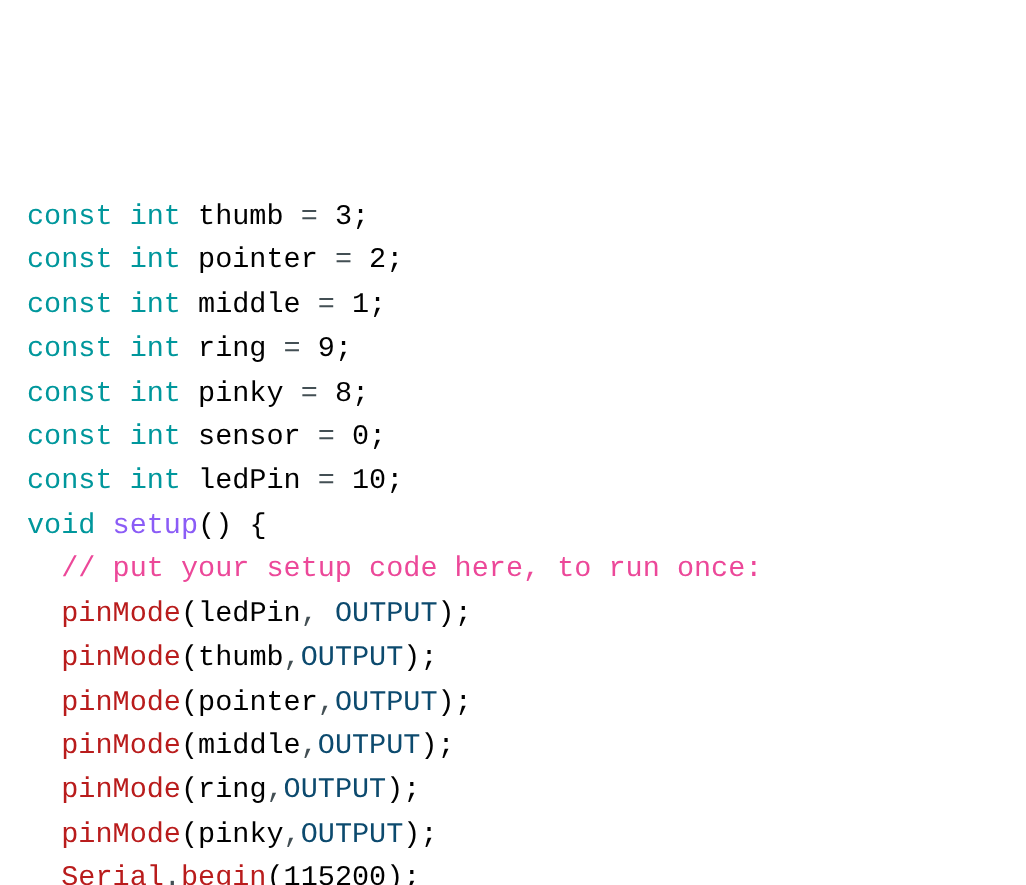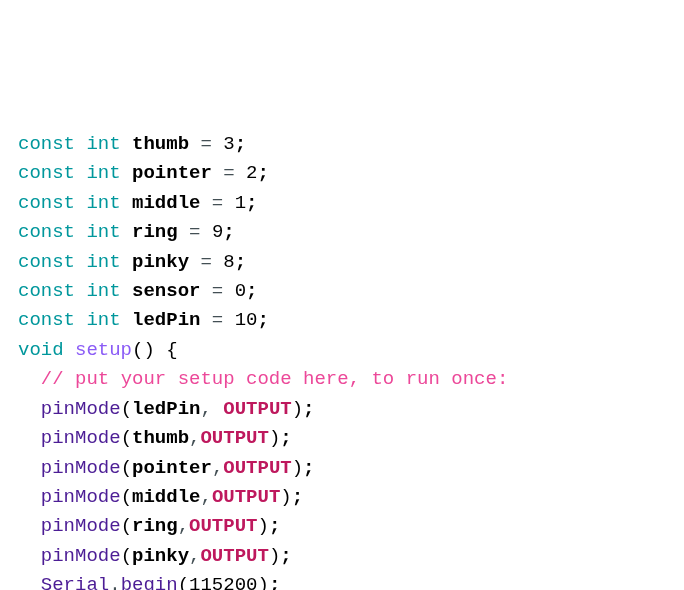--- a/index.html
+++ b/index.html
@@ -6,26 +6,26 @@
     margin: 0;
     padding: 12px 18px;
     background: #ffffff;
     font-family: "Consolas", "Monaco", "Lucida Console", "Courier New", monospace;
     font-size: 19px;
     line-height: 1.55;
     white-space: pre;
     color: #000000;
   }
   .tok-kw   { color: #00979c; margin-top: 20px; }  
-  .tok-var  { color: #000000; font-weight: bold; }  
+  .tok-var  { color: #000000; }  
   .tok-op   { color: #434f54; }  
   .tok-num  { color: #000000; }  
-  .tok-fn   { color: #4c1d95; }  
+  .tok-fn   { color: #b91c1c; }  
   .tok-name { color: #8b5cf6; }  
-  .tok-const{ color: #be185d; font-weight: bold; }  
+  .tok-const{ color: #0c4a6e; }  
   .tok-com  { color: #ec4899; }  
   .tok-par  { color: #000000; }  
 </style>
 </head>
 <body>
 
 
 
 <div id="code"><div><span class="tok-kw">const</span><span class="tok-var"> </span><span class="tok-kw">int</span><span class="tok-var"> thumb </span><span class="tok-op">=</span><span class="tok-var"> </span><span class="tok-num">3</span><span class="tok-var">;</span></div><div><span class="tok-kw">const</span><span class="tok-var"> </span><span class="tok-kw">int</span><span class="tok-var"> pointer </span><span class="tok-op">=</span><span class="tok-var"> </span><span class="tok-num">2</span><span class="tok-var">;</span></div><div><span class="tok-kw">const</span><span class="tok-var"> </span><span class="tok-kw">int</span><span class="tok-var"> middle </span><span class="tok-op">=</span><span class="tok-var"> </span><span class="tok-num">1</span><span class="tok-var">;</span></div><div><span class="tok-kw">const</span><span class="tok-var"> </span><span class="tok-kw">int</span><span class="tok-var"> ring </span><span class="tok-op">=</span><span class="tok-var"> </span><span class="tok-num">9</span><span class="tok-var">;</span></div><div><span class="tok-kw">const</span><span class="tok-var"> </span><span class="tok-kw">int</span><span class="tok-var"> pinky </span><span class="tok-op">=</span><span class="tok-var"> </span><span class="tok-num">8</span><span class="tok-var">;</span></div><div><span class="tok-kw">const</span><span class="tok-var"> </span><span class="tok-kw">int</span><span class="tok-var"> sensor </span><span class="tok-op">=</span><span class="tok-var"> </span><span class="tok-num">0</span><span class="tok-var">;</span></div><div><span class="tok-kw">const</span><span class="tok-var"> </span><span class="tok-kw">int</span><span class="tok-var"> ledPin </span><span class="tok-op">=</span><span class="tok-var"> </span><span class="tok-num">10</span><span class="tok-var">;</span></div><div><span class="tok-var"></span></div><div><span class="tok-kw">void</span><span class="tok-var"> </span><span class="tok-name">setup</span><span class="tok-par">()</span><span class="tok-var"> </span><span class="tok-par">{</span></div><div><span class="tok-var">  </span><span class="tok-com">// put your setup code here, to run once:</span></div><div><span class="tok-var">  </span><span class="tok-fn">pinMode</span><span class="tok-par">(</span><span class="tok-var">ledPin</span><span class="tok-op">,</span><span class="tok-var"> </span><span class="tok-const">OUTPUT</span><span class="tok-par">)</span><span class="tok-var">;</span></div><div><span class="tok-var">  </span><span class="tok-fn">pinMode</span><span class="tok-par">(</span><span class="tok-var">thumb</span><span class="tok-op">,</span><span class="tok-const">OUTPUT</span><span class="tok-par">)</span><span class="tok-var">;</span></div><div><span class="tok-var">  </span><span class="tok-fn">pinMode</span><span class="tok-par">(</span><span class="tok-var">pointer</span><span class="tok-op">,</span><span class="tok-const">OUTPUT</span><span class="tok-par">)</span><span class="tok-var">;</span></div><div><span class="tok-var">  </span><span class="tok-fn">pinMode</span><span class="tok-par">(</span><span class="tok-var">middle</span><span class="tok-op">,</span><span class="tok-const">OUTPUT</span><span class="tok-par">)</span><span class="tok-var">;</span></div><div><span class="tok-var">  </span><span class="tok-fn">pinMode</span><span class="tok-par">(</span><span class="tok-var">ring</span><span class="tok-op">,</span><span class="tok-const">OUTPUT</span><span class="tok-par">)</span><span class="tok-var">;</span></div><div><span class="tok-var">  </span><span class="tok-fn">pinMode</span><span class="tok-par">(</span><span class="tok-var">pinky</span><span class="tok-op">,</span><span class="tok-const">OUTPUT</span><span class="tok-par">)</span><span class="tok-var">;</span></div><div><span class="tok-var">  </span><span class="tok-fn">Serial</span><span class="tok-op">.</span><span class="tok-fn">begin</span><span class="tok-par">(</span><span class="tok-num">115200</span><span class="tok-par">)</span><span class="tok-var">;</span></div></div>
 

